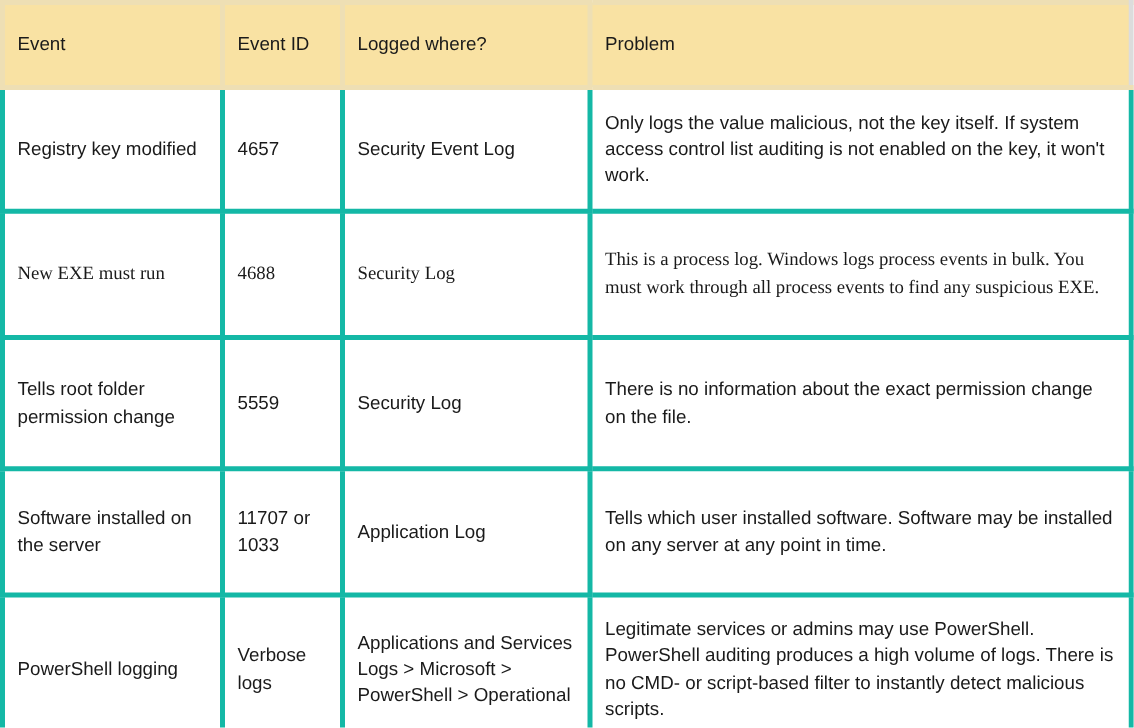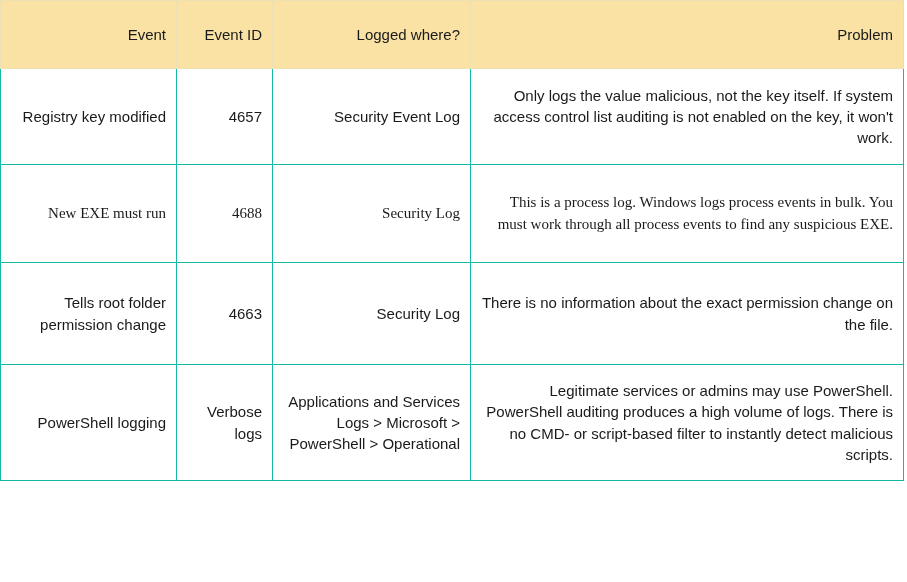--- a/index.html
+++ b/index.html
@@ -27,23 +27,23 @@
     margin: 0;
     border: 1px solid #d9d9d9;
   }
   table.event-table col.c-event      { width: 176px; }
   table.event-table col.c-eventid    { width: 96px;  }
   table.event-table col.c-logged     { width: 198px; }
   table.event-table col.c-problem    { width: 433px; }
 
   table.event-table th,
   table.event-table td {
-    border: 1px solid #14b8a6;
+    border: 4px solid #14b8a6;
     padding: 8px 10px;
-    text-align: right;
+    text-align: left;
     vertical-align: middle;
     font-size: 15px;
     line-height: 1.42;
     color: #1a1a1a;
     font-weight: 400;
     word-wrap: break-word;
   }
   table.event-table thead th {
     background: #f9e2a3;
     height: 68px;
@@ -97,23 +97,29 @@
           </td>
       </tr>
       <tr class="r-2">
         <td>New EXE must run</td>
         <td>4688</td>
         <td>Security Log</td>
         <td>This is a process log. Windows logs process events in bulk. You must work through all process events to find any suspicious EXE.</td>
       </tr>
       <tr class="r-3">
         <td>Tells root folder permission change</td>
-        <td>4663</td>
+        <td>5559</td>
         <td>Security Log</td>
         <td>There is no information about the exact permission change on the file.</td>
+      </tr>
+      <tr class="r-4">
+        <td>Software installed on the server</td>
+        <td>11707 or 1033</td>
+        <td>Application Log</td>
+        <td>Tells which user installed software. Software may be installed on any server at any point in time.</td>
       </tr>
       <tr class="r-6">
         <td>PowerShell logging</td>
         <td>Verbose logs</td>
         <td>Applications and Services Logs &gt; Microsoft &gt; PowerShell &gt; Operational</td>
         <td>Legitimate services or admins may use PowerShell. PowerShell auditing produces a high volume of logs. There is no CMD- or script-based filter to instantly detect malicious scripts.</td>
       </tr>
     </tbody>
   </table>
 </div>

